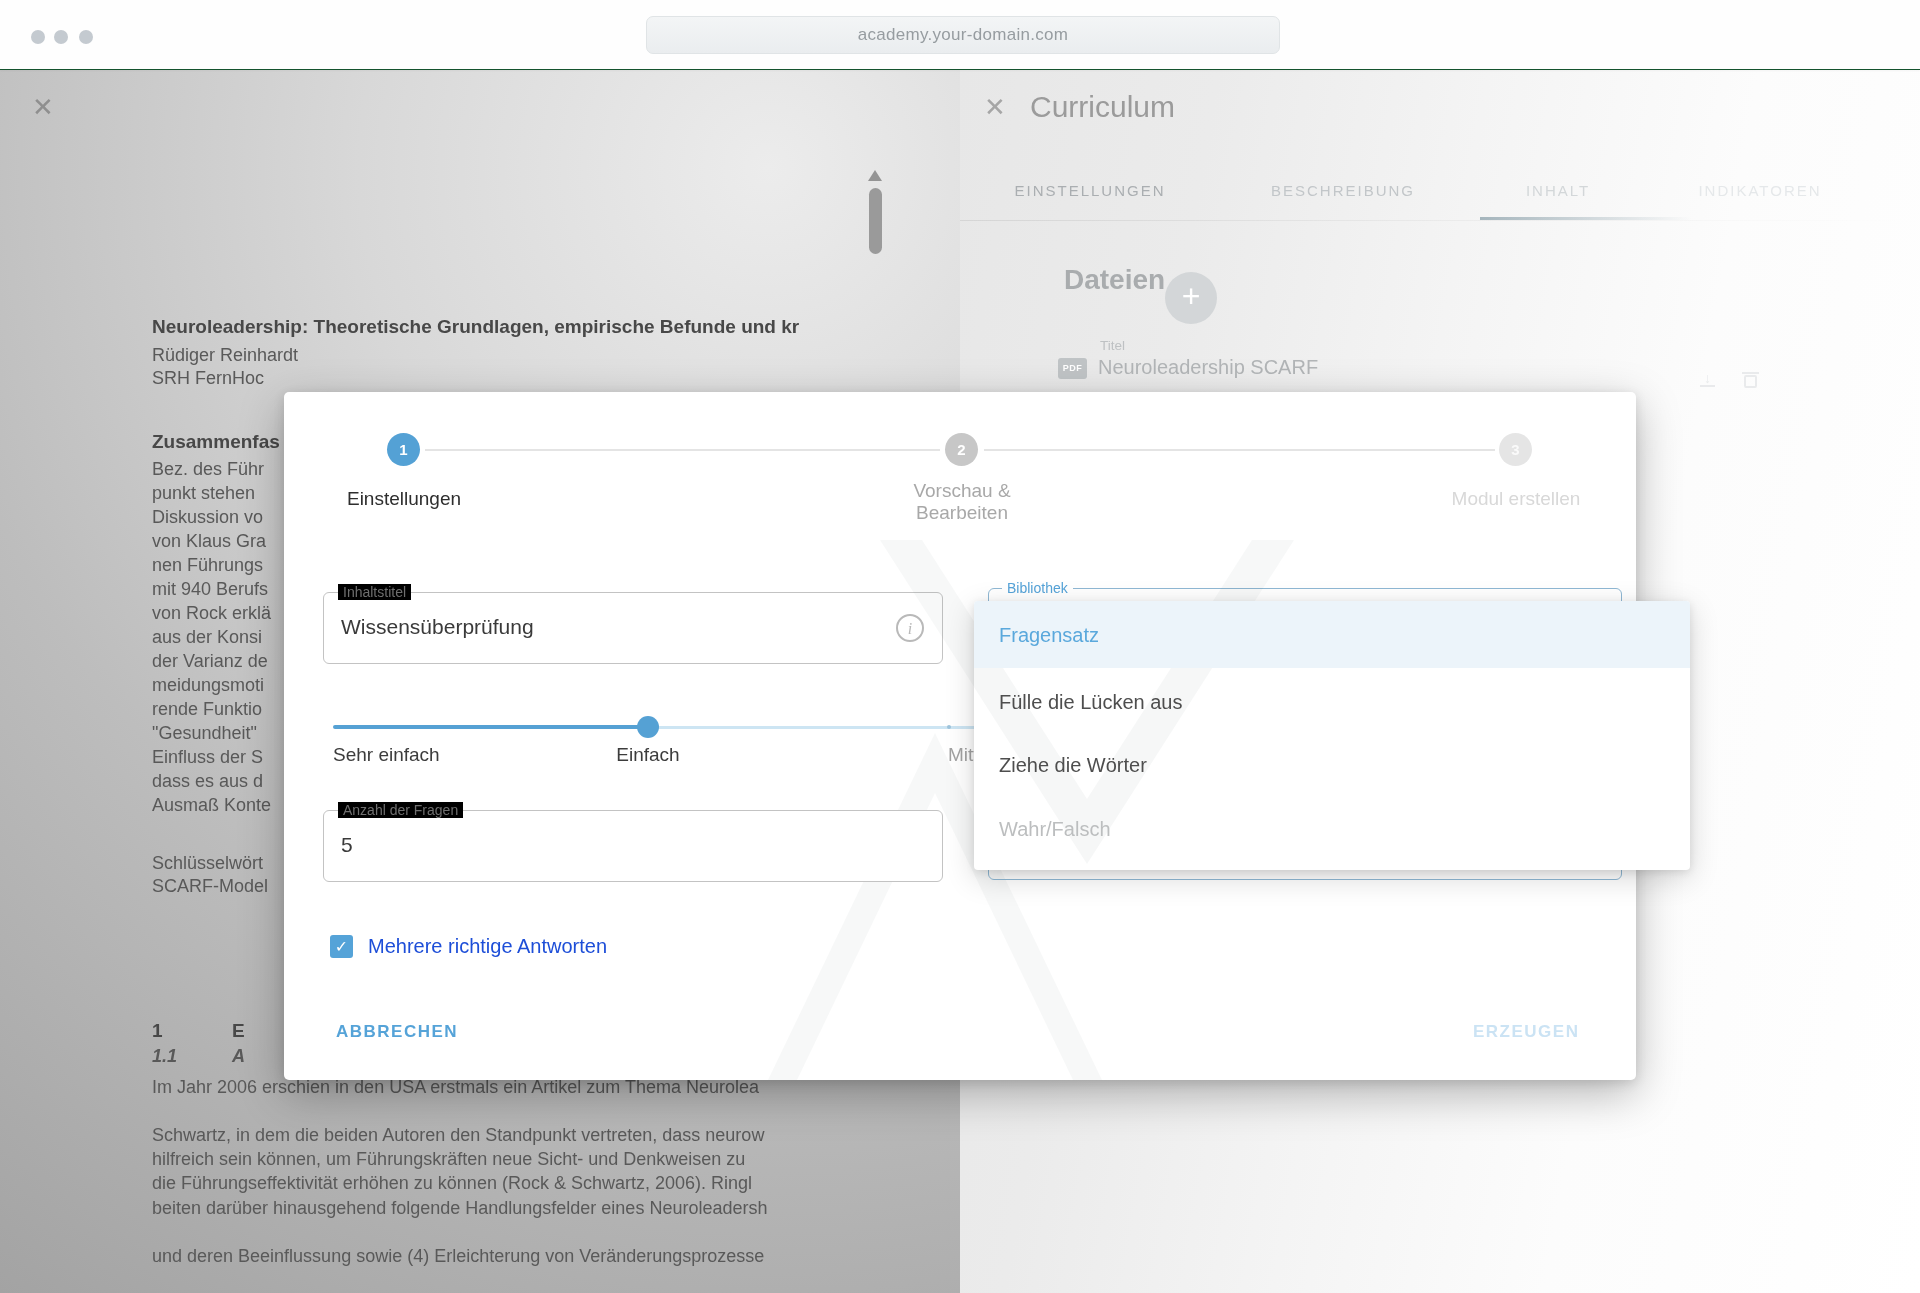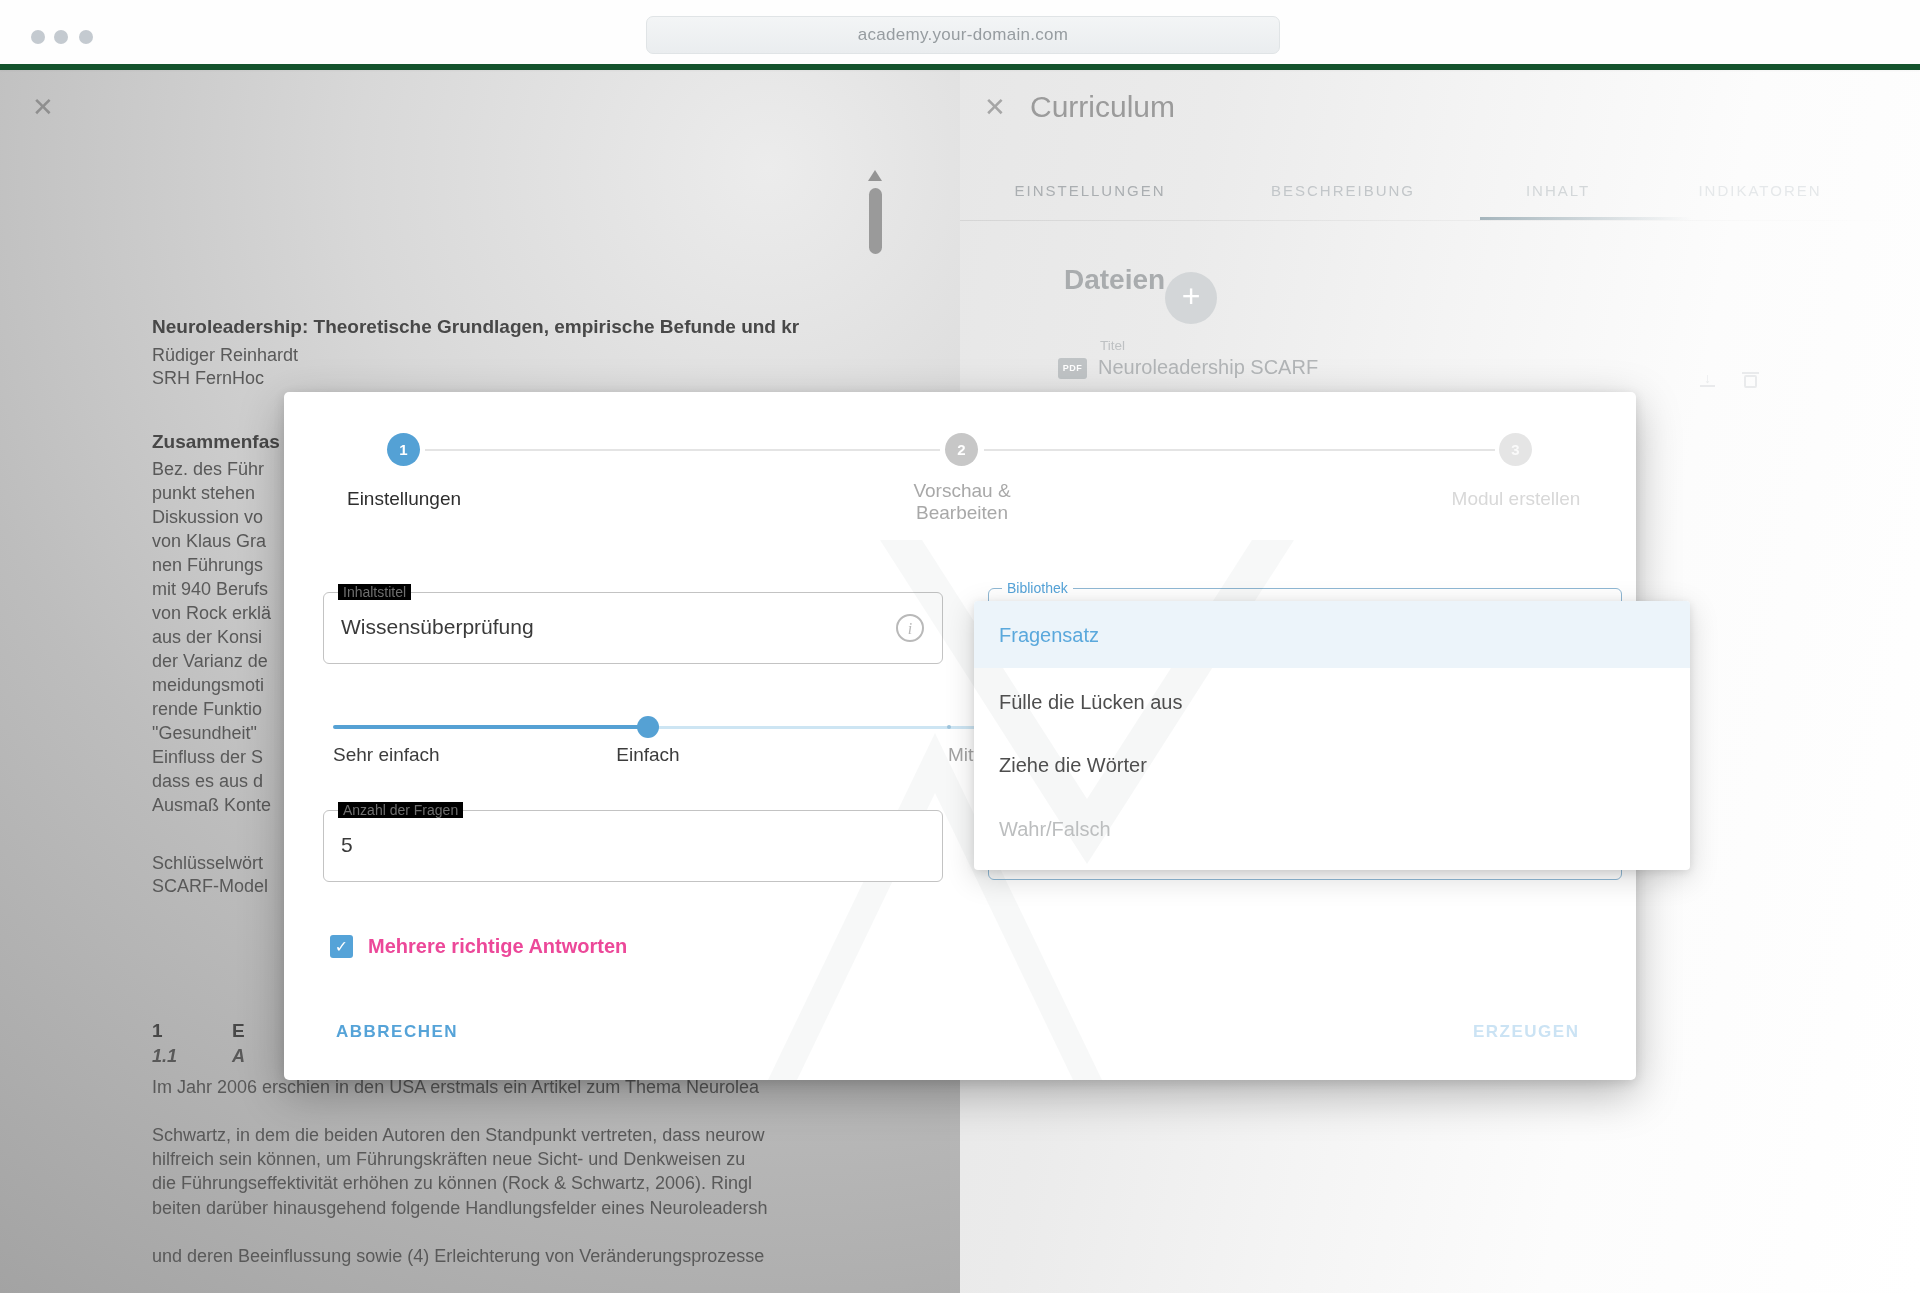--- a/index.html
+++ b/index.html
@@ -2,21 +2,21 @@
 <html><head>
 <meta charset="utf-8">
 <style>
   * { margin:0; padding:0; box-sizing:border-box; }
   html,body { background:#888; }
   body { font-family:"Liberation Sans", sans-serif; }
   #canvas { position:relative; width:1920px; height:1293px; overflow:hidden; background:#fff; margin:0 auto; }
 
   
   .topbar { position:absolute; left:0; top:0; width:1920px; height:70px; background:#fefefe;
-            border-bottom:6px solid #14532d; box-shadow:0 1px 2px rgba(0,0,0,.04); z-index:3; }
+            border-bottom:1px solid #14532d; box-shadow:0 1px 2px rgba(0,0,0,.04); z-index:3; }
   .dot { position:absolute; top:30px; width:14px; height:14px; border-radius:50%; background:#c4cad0; }
   .addressbar { position:absolute; left:646px; top:16px; width:634px; height:38px; border-radius:7px;
                 background:linear-gradient(#f3f5f6,#eaedef); border:1px solid #e0e4e6;
                 text-align:center; line-height:36px; font-size:17px; color:#969ca0; letter-spacing:.3px; }
 
   
   .doc-area { position:absolute; left:0; top:70px; width:960px; height:1223px; overflow:hidden;
               background:radial-gradient(circle at 80% 8%, #ececec 0%, #d8d8d8 30%, #bdbdbd 62%, #a3a3a3 100%); z-index:1; }
   .doc-close { position:absolute; left:32px; top:22px; font-size:26px; color:#8f8f8f; font-weight:400; }
   .dline { position:absolute; left:152px; white-space:nowrap; color:#595959; font-size:18px; width:720px; overflow:hidden; }
@@ -75,21 +75,21 @@
   .sl-rest { position:absolute; left:365px; top:334px; width:330px; height:3px; background:#cde5f3; }
   .sl-tick { position:absolute; left:663px; top:333px; width:4px; height:4px; border-radius:50%; background:#9ec4dc; }
   .sl-thumb { position:absolute; left:353px; top:324px; width:22px; height:22px; border-radius:50%; background:#55a1d4; }
   .sl-label { position:absolute; top:352px; font-size:19px; color:#3c3c3c; white-space:nowrap; }
 
   .select-field { position:absolute; left:704px; top:196px; width:634px; height:292px; border:1px solid #8fb8d4; border-radius:6px; }
   .select-chip { position:absolute; left:13px; top:-9px; background:#ffffff; padding:0 5px; font-size:14px; color:#55a3d8; }
 
   .checkbox { position:absolute; left:46px; top:543px; width:23px; height:23px; border-radius:3px; background:#55a3d8;
               color:#fff; font-size:16px; text-align:center; line-height:23px; }
-  .checkbox-label { position:absolute; left:84px; top:543px; font-size:20px; color:#ec4899;font-weight:bold; }
+  .checkbox-label { position:absolute; left:84px; top:543px; font-size:20px; color:#1d4ed8; }
 
   .text-btn { position:absolute; top:630px; font-size:17px; font-weight:bold; letter-spacing:1.5px; white-space:nowrap;
               background:none; border:none; cursor:pointer; font-family:"Liberation Sans", sans-serif; }
   .btn-cancel { left:52px; color:#55a3d8; }
   .btn-create { left:1189px; color:#cbe3f4; }
 
   
   .menu { position:absolute; left:974px; top:601px; width:716px; height:269px; background:#ffffff; border-radius:4px;
           box-shadow:0 8px 30px rgba(0,0,0,.16), 0 2px 8px rgba(0,0,0,.1); z-index:10; overflow:hidden; }
   .menu::before { content:""; position:absolute; inset:0; background:rgba(104,115,120,.06); pointer-events:none;

